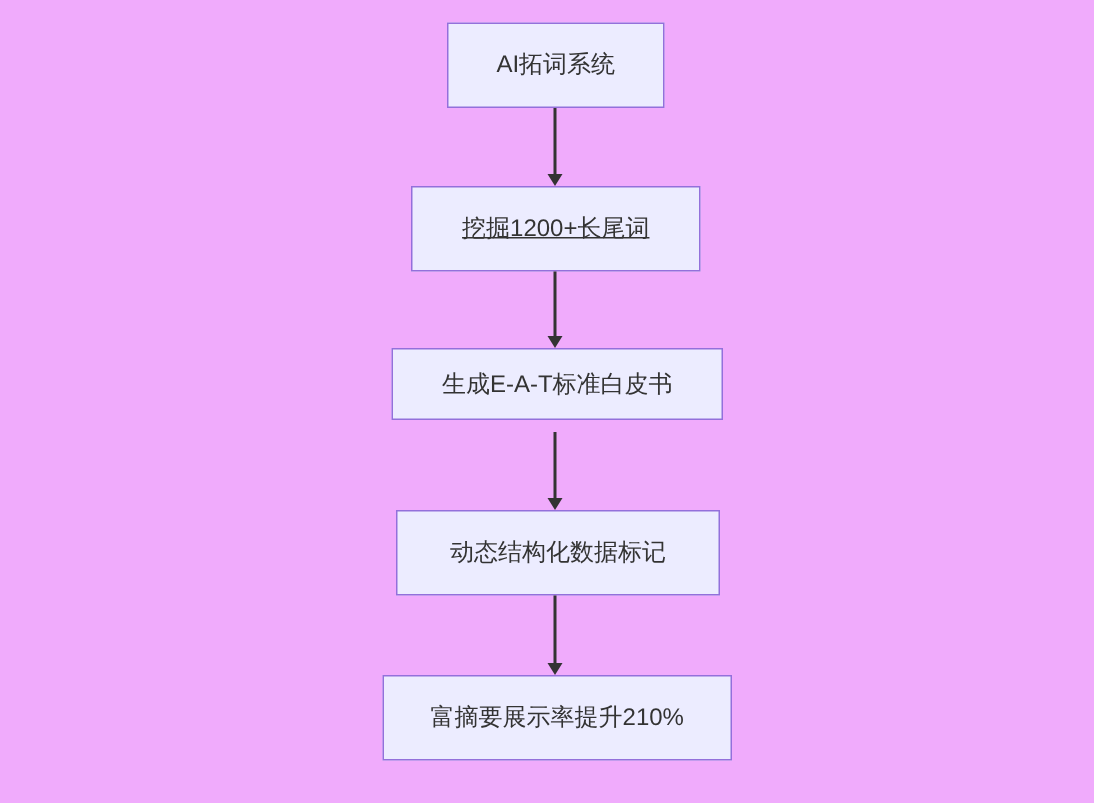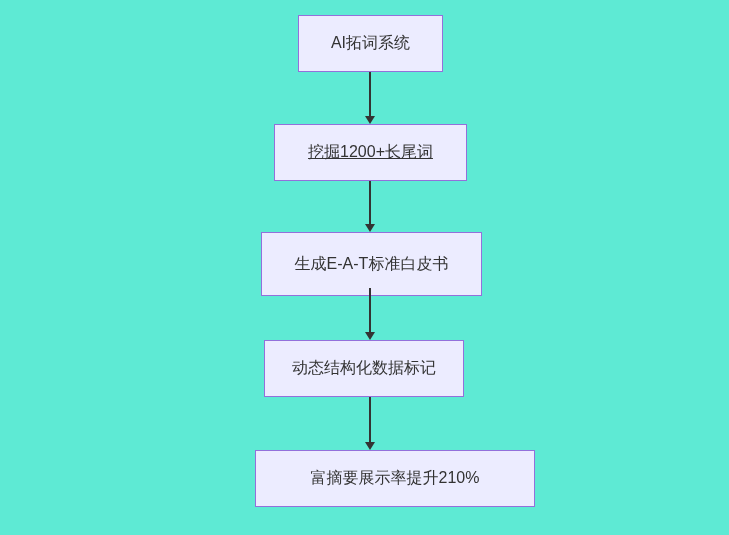--- a/index.html
+++ b/index.html
@@ -6,41 +6,41 @@
     margin: 0;
     padding: 0;
   }
   body {
     font-family: "Liberation Sans", "DejaVu Sans", sans-serif;
   }
   .canvas {
     position: relative;
     width: 729px;
     height: 535px;
-    background: #5eead4;
+    background: #f0abfc;
     overflow: hidden;
   }
   .flow-node {
     position: absolute;
     box-sizing: border-box;
     background: #ECECFF;
     border: 1px solid #9370DB;
     display: flex;
     align-items: center;
     justify-content: center;
     font-size: 16px;
     color: #333333;
     text-align: center;
     white-space: nowrap;
   }
   .node-1 { left: 298px; top: 15px;  width: 145px; height: 57px; }
   .node-2 { left: 274px; top: 124px; width: 193px; height: 57px; text-decoration: underline; }
-  .node-3 { left: 261px; top: 232px; width: 221px; height: 64px; }
-  .node-4 { left: 264px; top: 340px; width: 200px; height: 57px; }
-  .node-5 { left: 255px; top: 450px; width: 280px; height: 57px; }
+  .node-3 { left: 261px; top: 232px; width: 221px; height: 48px; }
+  .node-4 { left: 264px; top: 340px; width: 216px; height: 57px; }
+  .node-5 { left: 255px; top: 450px; width: 233px; height: 57px; }
 
   .arrow-line {
     position: absolute;
     left: 369px;
     width: 2px;
     background: #333333;
   }
   .line-1 { top: 72px;  height: 45px; }
   .line-2 { top: 181px; height: 43px; }
   .line-3 { top: 288px; height: 44px; }

